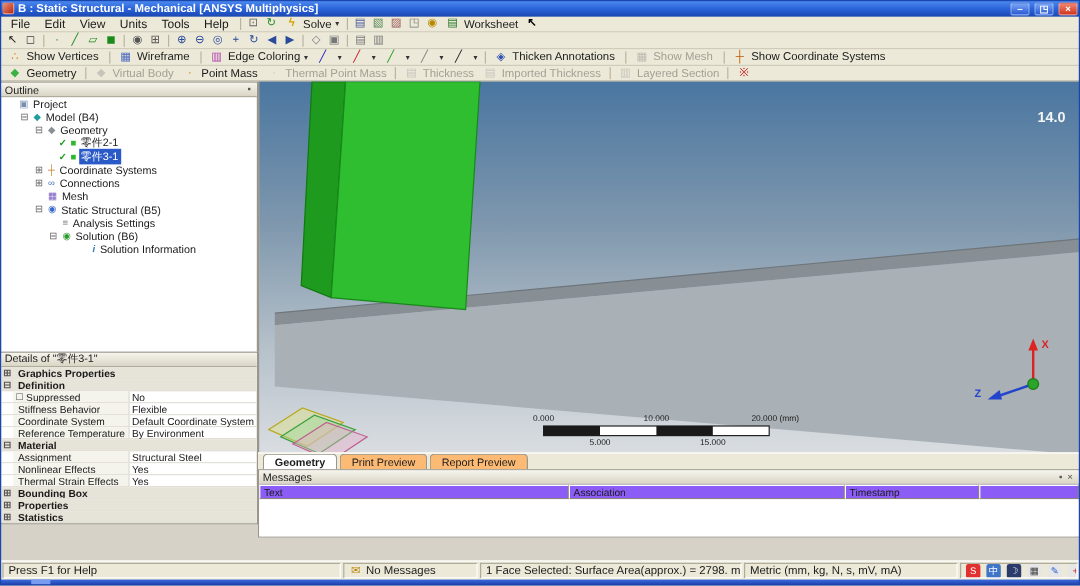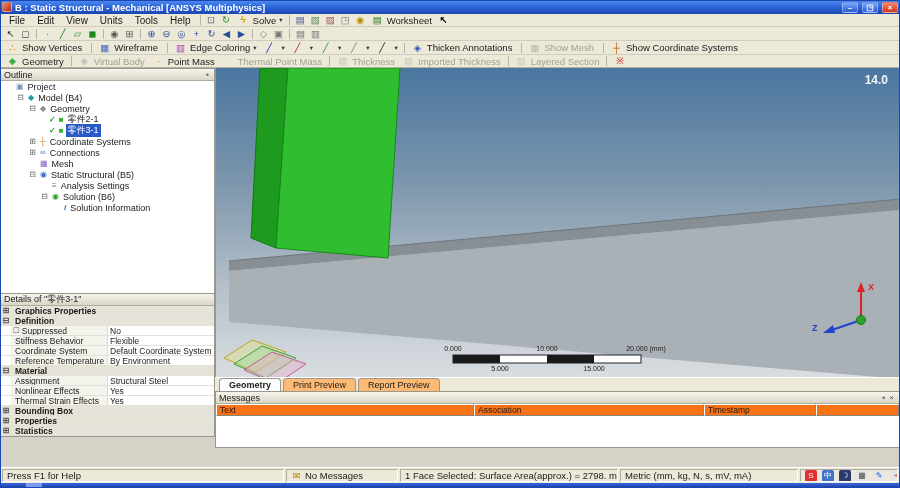--- a/index.html
+++ b/index.html
@@ -59,28 +59,28 @@
   .dlab{width:97px;background:#f4f3ec;border-right:1px solid #dedcd2;padding:0 2px;display:flex;align-items:center;gap:2px;overflow:hidden;white-space:nowrap;flex:none;height:100%}
   .dval{flex:1;padding:0 2px;overflow:hidden;white-space:nowrap}
   .dpre{font-size:7.5px;color:#555}
   .drow[data-type="header"]{background:#e6e3d8;font-weight:bold}
   .drow[data-type="header"] .dlab{background:transparent;border-right:none;width:auto}
   
   #viewport{position:absolute;left:215px;top:68px;width:685px;height:309px;background:linear-gradient(180deg,#4a76a0 0%,#7e97ad 38%,#b6c1ca 72%,#d9dde1 100%);overflow:hidden;border-left:1px solid #9a968a}
   #scene{position:absolute;left:0;top:0}
   #brandbox{position:absolute;right:10px;top:4px;text-align:right;pointer-events:none}
   .brand{font-size:25px;font-weight:bold;font-style:italic;color:#fff;letter-spacing:.5px;text-shadow:1px 2px 3px rgba(0,0,0,.35);line-height:1}
-  .ver{font-size:12px;font-weight:bold;color:#f2f4f6;margin-top:1px;padding-right:2px}
+  .ver{font-size:12px;font-weight:bold;color:#f2f4f6;margin-top:19px;padding-right:2px}
   
   #tabsbar{position:absolute;left:215px;top:377px;width:685px;height:14px;background:#ece9d8;border-top:1px solid #fff;display:flex;align-items:flex-end;padding-left:4px;font-size:9px}
   .tab{height:13px;display:flex;align-items:center;padding:0 9px;border:1px solid #9a968a;border-bottom:none;background:#fdba74;border-radius:4px 4px 0 0;margin-right:2px}
   .tab[data-sel="true"]{background:#fff;font-weight:bold}
   
   #messages{position:absolute;left:215px;top:391px;width:685px;height:57px;border:1px solid #9a968a;background:#fff;display:flex;flex-direction:column}
-  .msg-cols{display:flex;height:12px;background:#f97316;font-size:8.5px}
+  .msg-cols{display:flex;height:12px;background:#8b5cf6;font-size:8.5px}
   .msg-col{border:1px solid;border-color:#fff #8a8578 #8a8578 #fff;padding:0 3px;display:flex;align-items:center;overflow:hidden;white-space:nowrap}
   .msg-cols span.msg-col:nth-of-type(1){width:258px}
   .msg-cols span.msg-col:nth-of-type(2){width:230px}
   .msg-cols span.msg-col:nth-of-type(3){width:112px}
   .msg-fill{flex:1;border:1px solid;border-color:#fff #8a8578 #8a8578 #fff}
   .msg-body{flex:1;background:#fff}
   
   #statusbar{position:absolute;left:0;top:467px;width:900px;height:16px;background:#ece9d8;border-top:1px solid #fff;display:flex;gap:2px;padding:1px 2px;font-size:9.5px}
   .sseg{border:1px solid;border-color:#b0ac9c #fff #fff #b0ac9c;display:flex;align-items:center;gap:3px;padding:0 4px;white-space:nowrap;overflow:hidden}
   .sseg.s1{flex:1}
@@ -373,21 +373,21 @@
         <span class="tchk"></span>
         <span class="ticn" data-icon="settings-icon"></span>
         <span class="tlbl">Analysis Settings</span>
       </div>
       <div class="trow" data-bold="true" style="padding-left: 39px;">
         <span class="texp">⊟</span>
         <span class="tchk"></span>
         <span class="ticn" data-icon="solution-icon"></span>
         <span class="tlbl">Solution (B6)</span>
       </div>
-      <div class="trow" style="padding-left: 51px;">
+      <div class="trow" style="padding-left: 64px;">
         <span class="texp"></span>
         <span class="tchk"></span>
         <span class="ticn" data-icon="info-icon"></span>
         <span class="tlbl">Solution Information</span>
       </div>
   </div>
 </div>
 
 <div id="details-pane">
   <div class="pane-hdr">

